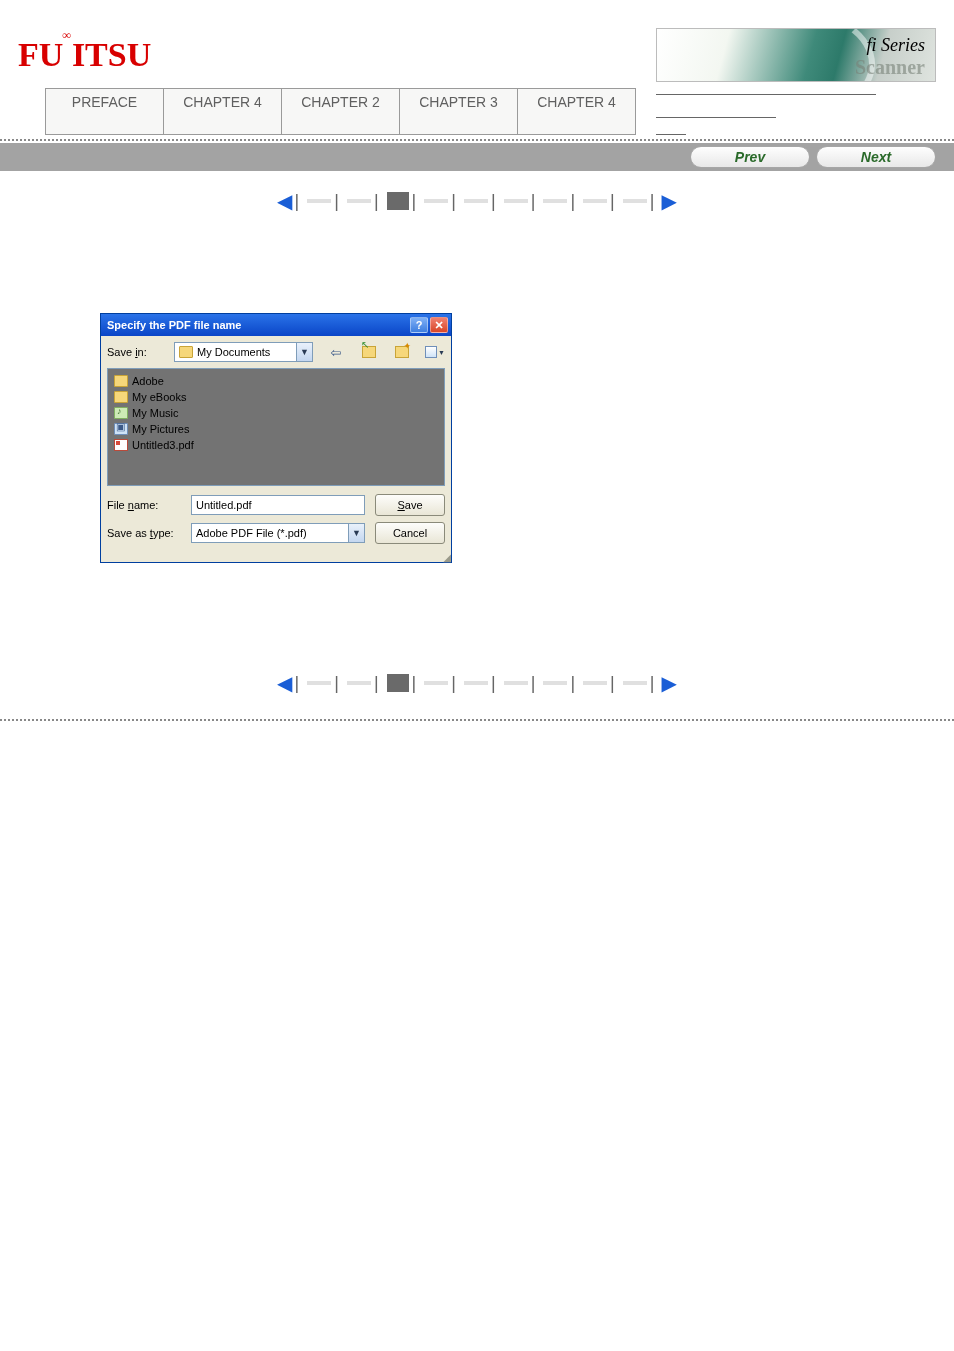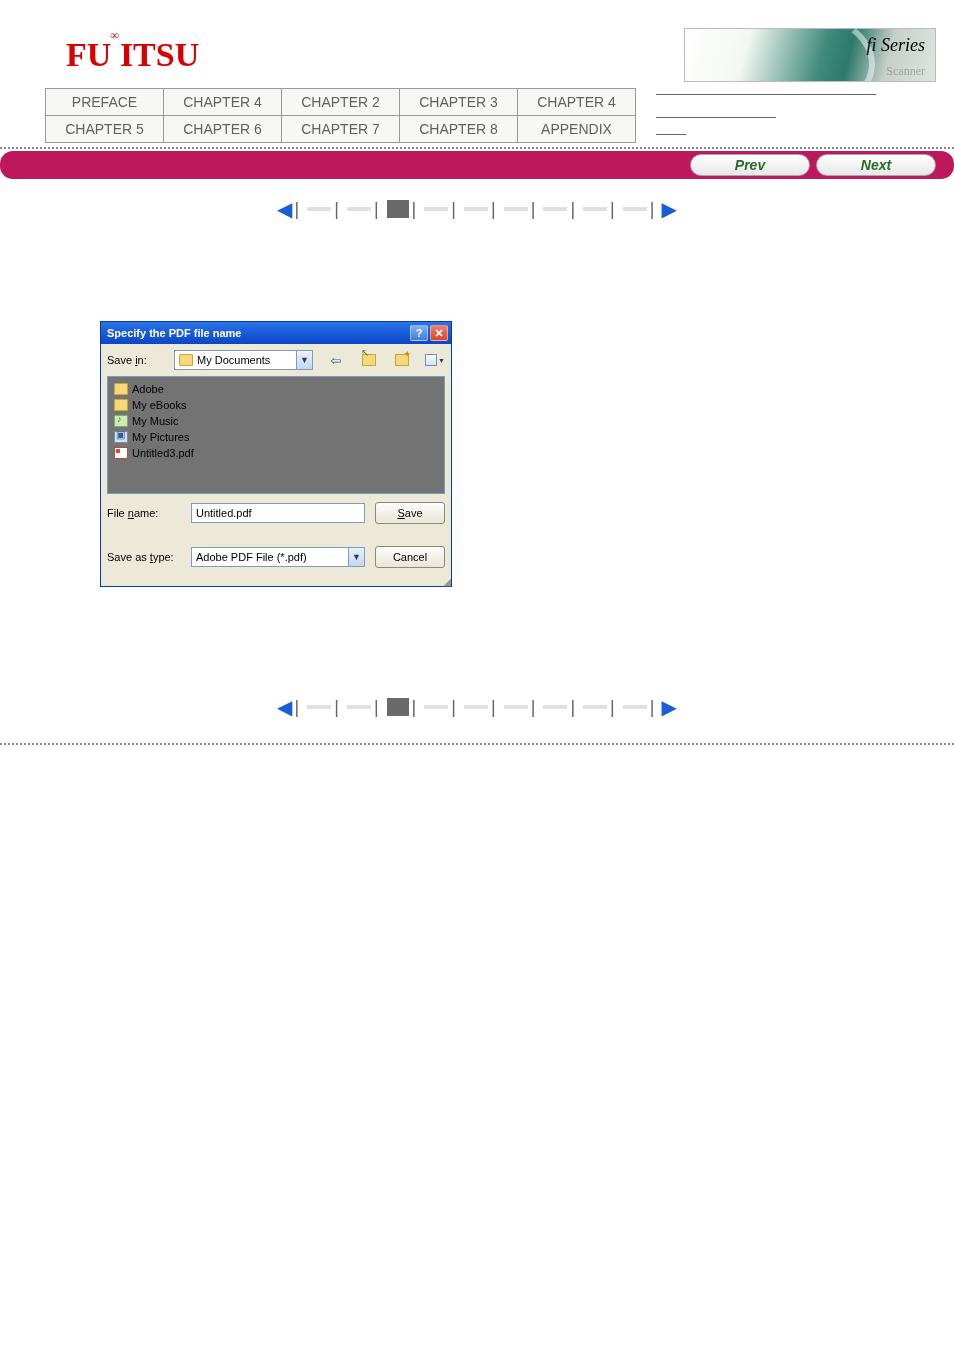--- a/index.html
+++ b/index.html
@@ -15,33 +15,32 @@
     justify-content: space-between;
     padding: 28px 18px 6px 18px;
   }
   .logo {
     font-family: "Times New Roman", serif;
     font-weight: bold;
     font-size: 34px;
     color: #d80000;
     letter-spacing: 0px;
     position: relative;
-    margin-left: 48px;
   }
   .logo .inf {
     display: inline-block;
     vertical-align: top;
     font-size: 12px;
     position: relative;
     top: -8px;
     left: -1px;
     color: #d80000;
   }
   .banner {
-    width: 252px;
+    width: 280px;
     height: 54px;
     background: linear-gradient(105deg, #ffffff 0%, #f3f7f1 25%, #3f8a7a 55%, #2d7a6a 65%, #c7cfca 80%, #dfe4df 100%);
     border: 1px solid #bcbcbc;
     position: relative;
     overflow: hidden;
     text-align: center;
   }
   .banner .swirl {
     position: absolute;
     right: 60px;
@@ -59,22 +58,23 @@
     top: 6px;
     font-family: "Times New Roman", serif;
     font-style: italic;
     font-size: 18px;
   }
   .banner .scanner {
     position: absolute;
     right: 10px;
     bottom: 2px;
     font-family: "Brush Script MT", cursive;
-    font-size: 12px;
+    font-size: 20px;
     color: rgba(120,130,120,0.6);
+    font-weight: bold;
   }
 
   .nav-wrap {
     display: flex;
     padding: 0 18px;
   }
   .nav-table {
     border-collapse: collapse;
     flex: 0 0 auto;
     margin-left: 27px;
@@ -117,27 +117,26 @@
     margin-top: 16px;
   }
   .dotted {
     border: none;
     border-top: 2px dotted #888;
     margin: 4px 0 0 0;
   }
 
   .gray-bar {
     height: 28px;
-    background: #be185d;
+    background: #a3a3a3;
     display: flex;
     justify-content: flex-end;
     align-items: center;
     padding-right: 18px;
     margin-top: 2px;
-    border-radius: 13px;
   }
   .pill {
     display: inline-block;
     width: 120px;
     height: 22px;
     background: linear-gradient(#fefefe, #e8e8e8);
     border: 1px solid #a6a6a6;
     border-radius: 11px;
     text-align: center;
     font-family: Verdana, sans-serif;
@@ -299,21 +298,21 @@
   }
   .fl-ic { width: 14px; height: 12px; margin-right: 4px; }
   .ic-folder { background:#f6d77a;border:1px solid #c9a437;border-radius:1px; }
   .ic-folder-green { background:#cdeab6;border:1px solid #80b060;border-radius:1px;position:relative; }
   .ic-folder-green::after{content:"♪";position:absolute;left:2px;top:-2px;font-size:9px;color:#4a7a3a;}
   .ic-folder-pic { background:#cfe3f7;border:1px solid #6f8fb9;border-radius:1px;position:relative; }
   .ic-folder-pic::after{content:"▣";position:absolute;left:1px;top:-3px;font-size:10px;color:#3c5a88;}
   .ic-pdf { background:#fff;border:1px solid #b94a3a;position:relative; }
   .ic-pdf::before{content:"";position:absolute;left:1px;top:1px;width:4px;height:4px;background:#d84a3a;}
 
-  .bottom-rows { padding-top: 8px; display:grid; grid-template-columns: 74px 1fr 70px; grid-template-rows: auto auto; gap: 22px 10px; align-items:center; }
+  .bottom-rows { padding-top: 8px; display:grid; grid-template-columns: 74px 1fr 70px; grid-template-rows: auto auto; gap: 6px 10px; align-items:center; }
   .bottom-rows .lbl2 u { text-decoration: underline; }
   .textbox {
     height: 20px;
     border: 1px solid #7f9db9;
     background: #fff;
     padding: 0 4px;
     display:flex;align-items:center;
   }
   .selectbox {
     height: 20px;
@@ -379,37 +378,20 @@
       <td>
             <a href="#">CHAPTER 2</a>
           </td>
       <td>
             <a href="#">CHAPTER 3</a>
           </td>
       <td>
             <a href="#">CHAPTER 4</a>
           </td>
     </tr>
-    <tr>
-      <td>
-            <a href="#">CHAPTER 5</a>
-          </td>
-      <td>
-            <a href="#">CHAPTER 6</a>
-          </td>
-      <td>
-            <a href="#">CHAPTER 7</a>
-          </td>
-      <td>
-            <a href="#">CHAPTER 8</a>
-          </td>
-      <td>
-            <a href="#">APPENDIX</a>
-          </td>
-    </tr>
   </tbody>
     </table>
   <div class="after-nav">
     <div class="after-line1"></div>
     <div class="after-line2"></div>
     <div class="after-line3"></div>
   </div>
 </div>
 
 <hr class="dotted">

